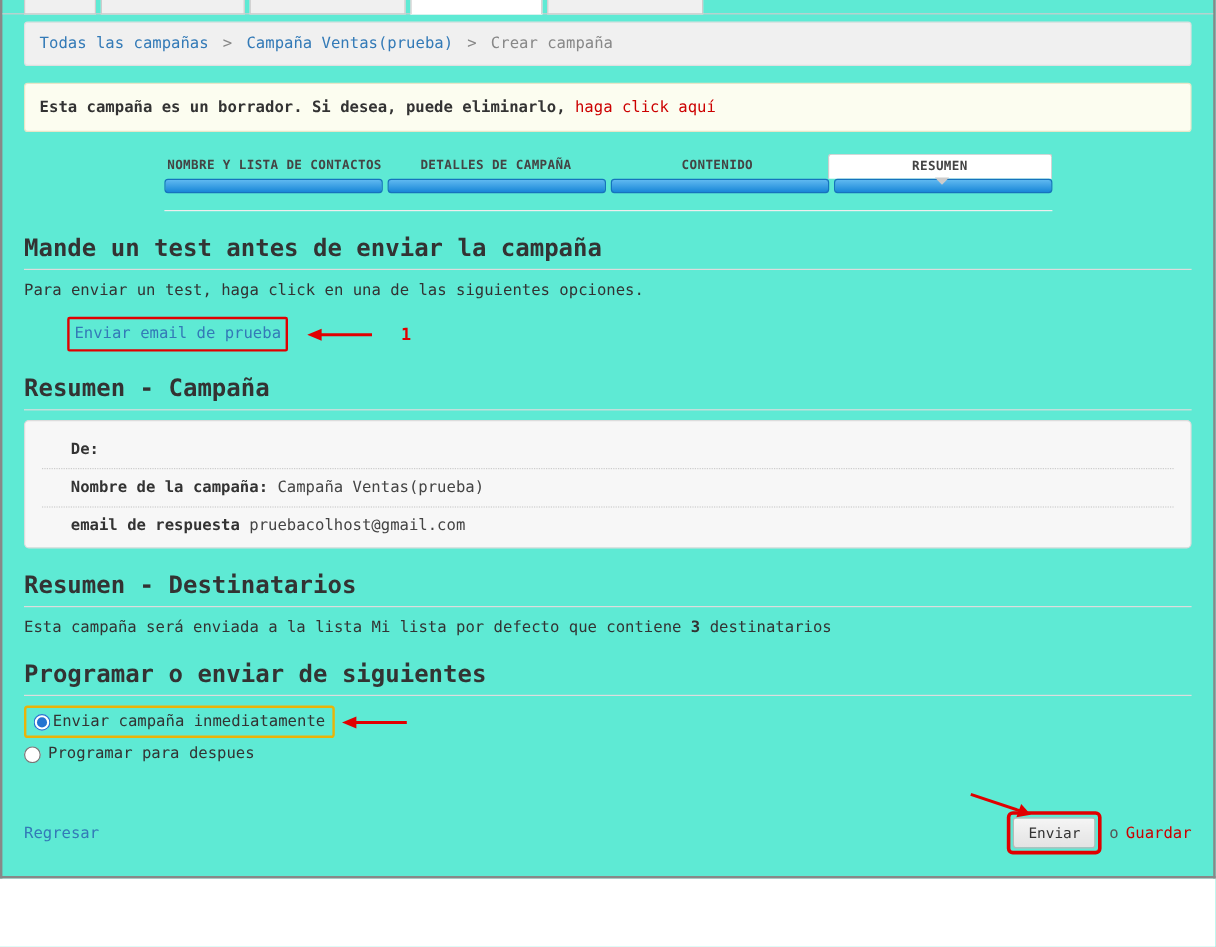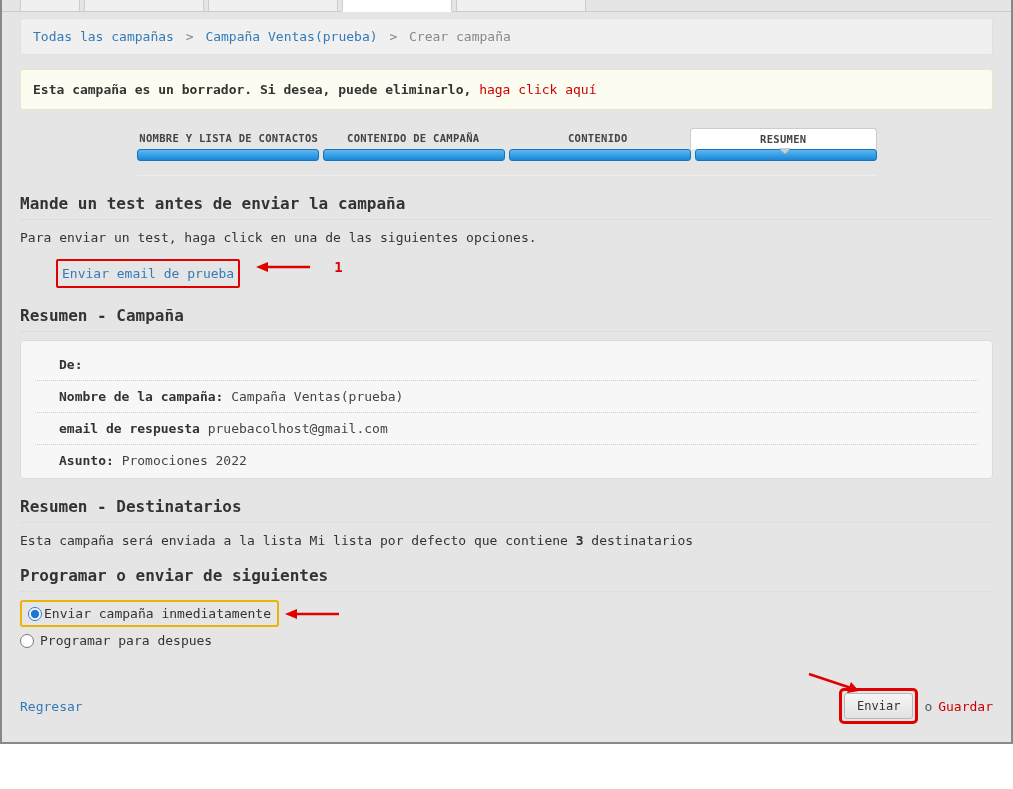--- a/index.html
+++ b/index.html
@@ -7,21 +7,21 @@
   font-family: "DejaVu Sans Mono", "Courier New", monospace;
   font-size: 13px;
   color: #333;
   background: #fff;
   padding: 0;
 }
 .outer {
   width: 1013px;
   border: 2px solid #888;
   border-top: none;
-  background: #e5e5e5;
+  background: #5eead4;
   padding: 0 18px 18px 18px;
   position: relative;
 }
 .tabbar {
   height: 12px;
   margin: 0 -18px 6px -18px;
   border-bottom: 1px solid #ccc;
   position: relative;
 }
 .tabbar .tab {
@@ -86,29 +86,29 @@
 .wizard-caret {
   width: 0; height: 0;
   border-left: 6px solid transparent;
   border-right: 6px solid transparent;
   border-top: 6px solid #ccc;
   position: absolute;
   right: 86px;
   top: -1px;
 }
 h3.section-title {
-  font-size: 16px;
+  font-size: 20px;
   font-weight: bold;
   color: #333;
   margin: 18px 0 8px 0;
   padding-bottom: 6px;
   border-bottom: 1px solid #ddd;
 }
 .para { margin: 10px 0 14px 0; color: #333; }
-.test-link-wrap { margin-bottom: 6px; display: flex; gap: 16px; padding-left: 36px; }
+.test-link-wrap { margin-bottom: 6px; display: flex; align-items: center; gap: 16px; padding-left: 36px; }
 .test-link {
   display: inline-block;
   color: #337ab7;
   text-decoration: none;
   padding: 4px 2px;
 }
 .highlight-box {
   border: 2px solid #e00000;
   border-radius: 2px;
   padding: 1px 2px;
@@ -194,21 +194,21 @@
     <span class="current">Crear campaña</span>
   </div>
 
   <div class="draft-notice">
     <span class="strong">Esta campaña es un borrador. Si desea, puede eliminarlo, </span><span class="danger">haga click aquí</span>
   </div>
 
   <div class="wizard">
     <div class="wizard-labels">
       <div>NOMBRE Y LISTA DE CONTACTOS</div>
-      <div>CONTENIDO DE CAMPAÑA</div>
+      <div>DETALLES DE CAMPAÑA</div>
       <div>CONTENIDO</div>
       <div class="active-step">RESUMEN</div>
     </div>
     <div class="wizard-bars">
       <div class="wizard-caret"></div>
       <div class="bar"></div>
       <div class="bar"></div>
       <div class="bar"></div>
       <div class="bar"></div>
     </div>
@@ -235,24 +235,20 @@
       <span class="label">De:</span>
       <span></span>
     </div>
     <div class="summary-row">
       <span class="label">Nombre de la campaña:</span>
       <span>Campaña Ventas(prueba)</span>
     </div>
     <div class="summary-row">
       <span class="label">email de respuesta</span>
       <span>pruebacolhost@gmail.com</span>
-    </div>
-    <div class="summary-row">
-      <span class="label">Asunto:</span>
-      <span>Promociones 2022</span>
     </div>
   </div>
 
   <h3 class="section-title">Resumen - Destinatarios</h3>
   <p class="recipients-text">
     <span>Esta campaña será enviada a la lista Mi lista por defecto que contiene </span><span class="count">3</span><span> destinatarios</span>
   </p>
 
   <h3 class="section-title">Programar o enviar de siguientes</h3>
 

